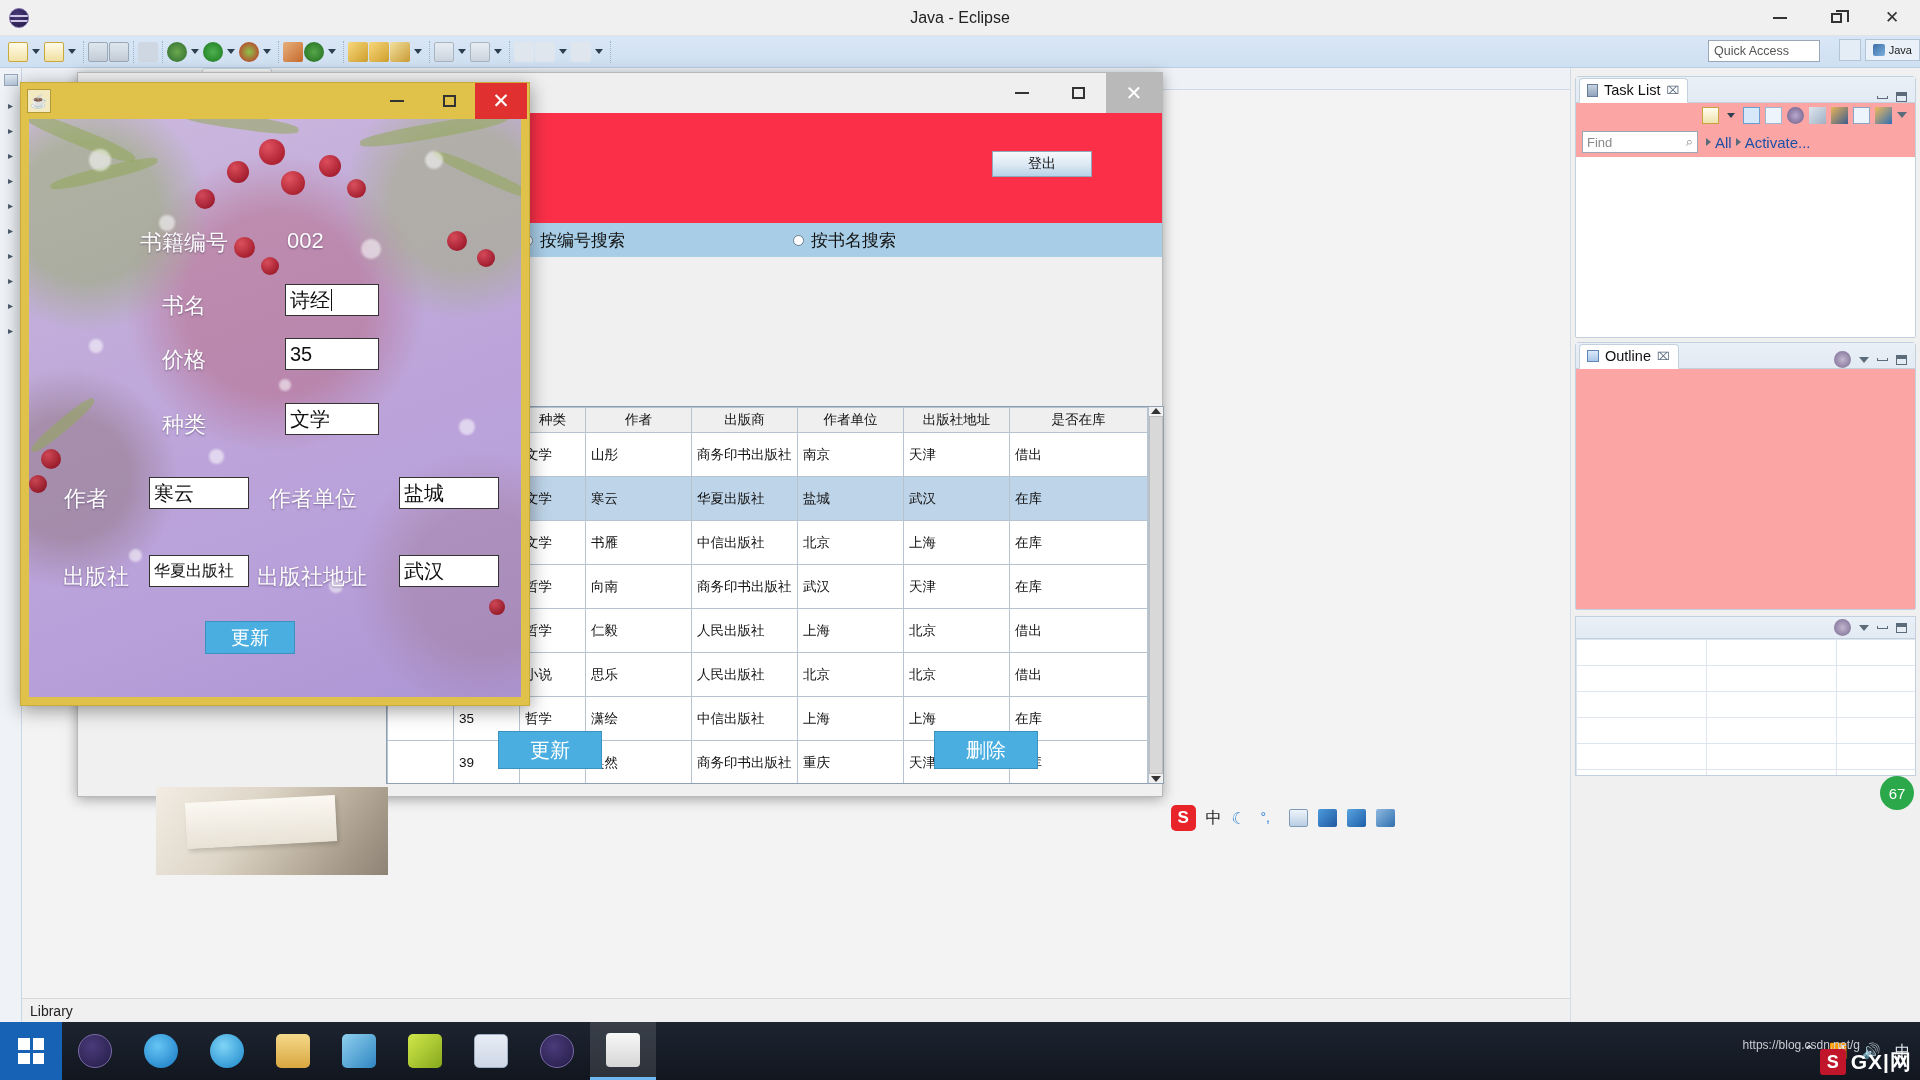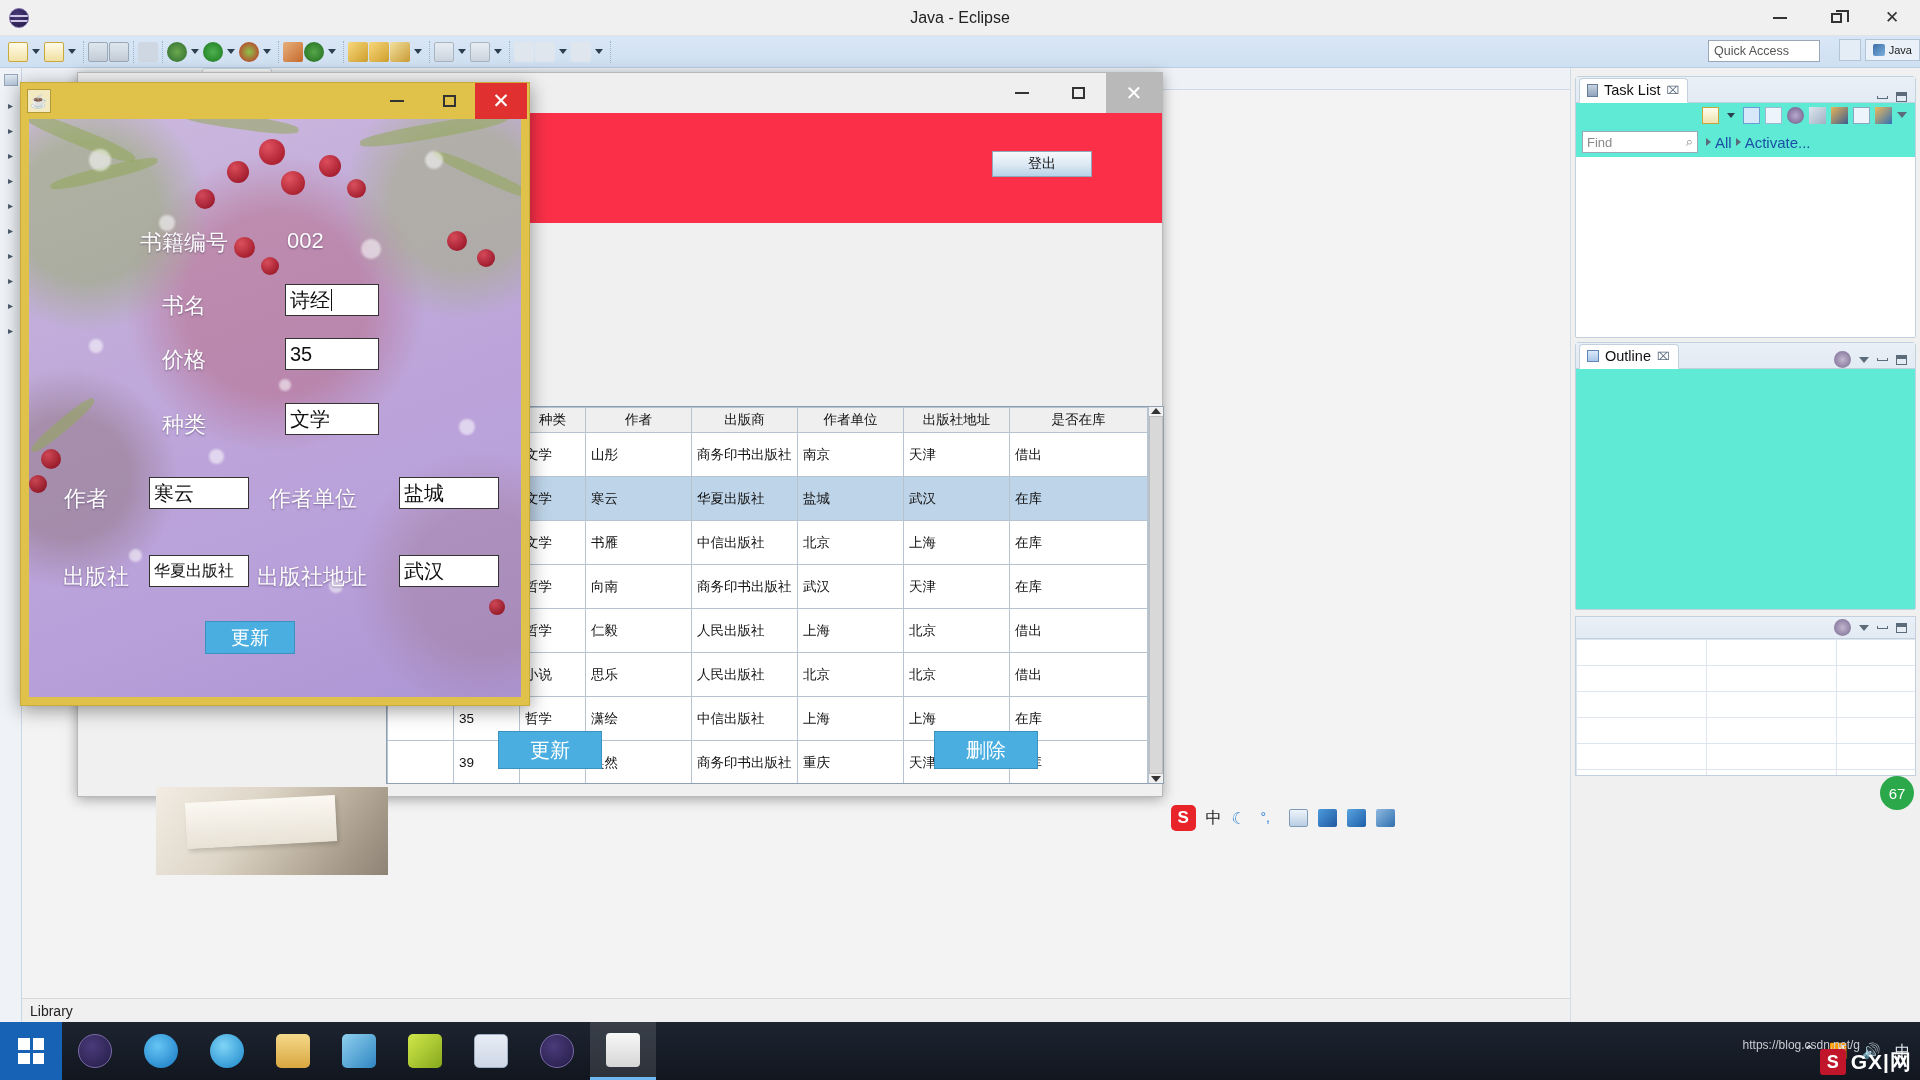--- a/index.html
+++ b/index.html
@@ -124,21 +124,21 @@
     background: #f0f0f0; border-top: 1px solid #d8d8d8;
     display: flex; align-items: center; font-size: 14px; color: #222; padding-left: 8px;
   }
 
   
   .right-views {
     width: 350px; background: #f0f0f0; display: flex; flex-direction: column;
     border-left: 1px solid #d3dde7; padding: 8px 4px 4px 4px; gap: 4px;
   }
   .view {
-    background: #5eead4; border: 1px solid #c3d0de; border-radius: 4px 4px 2px 2px;
+    background: #fca5a5; border: 1px solid #c3d0de; border-radius: 4px 4px 2px 2px;
     display: flex; flex-direction: column; position: relative;
   }
   .view-tabrow {
     height: 26px; display: flex; align-items: flex-end; position: relative;
     background: linear-gradient(180deg,#eaf0f7,#e2eaf3);
     border-bottom: 1px solid #c3d0de;
   }
   .view-tab {
     display: flex; align-items: center; gap: 6px;
     padding: 3px 8px 4px 7px; background: #fff;
@@ -547,20 +547,30 @@
       <div class="lib-win-btn close">
           <span>✕</span>
         </div>
     </div>
 
     <div class="lib-red">
       <div class="logout-btn">登出</div>
     </div>
 
 
+    <div class="radio-row">
+      <label class="radio">
+        <span class="rdot on"></span>
+        <span>按编号搜索</span>
+      </label>
+      <label class="radio">
+        <span class="rdot"></span>
+        <span>按书名搜索</span>
+      </label>
+    </div>
 
     <div class="table-wrap">
       <table class="books">
         <colgroup>
           <col style="width:66px">
             <col style="width:66px">
             <col style="width:66px">
             <col style="width:106px">
           <col style="width:106px">
             <col style="width:106px">

